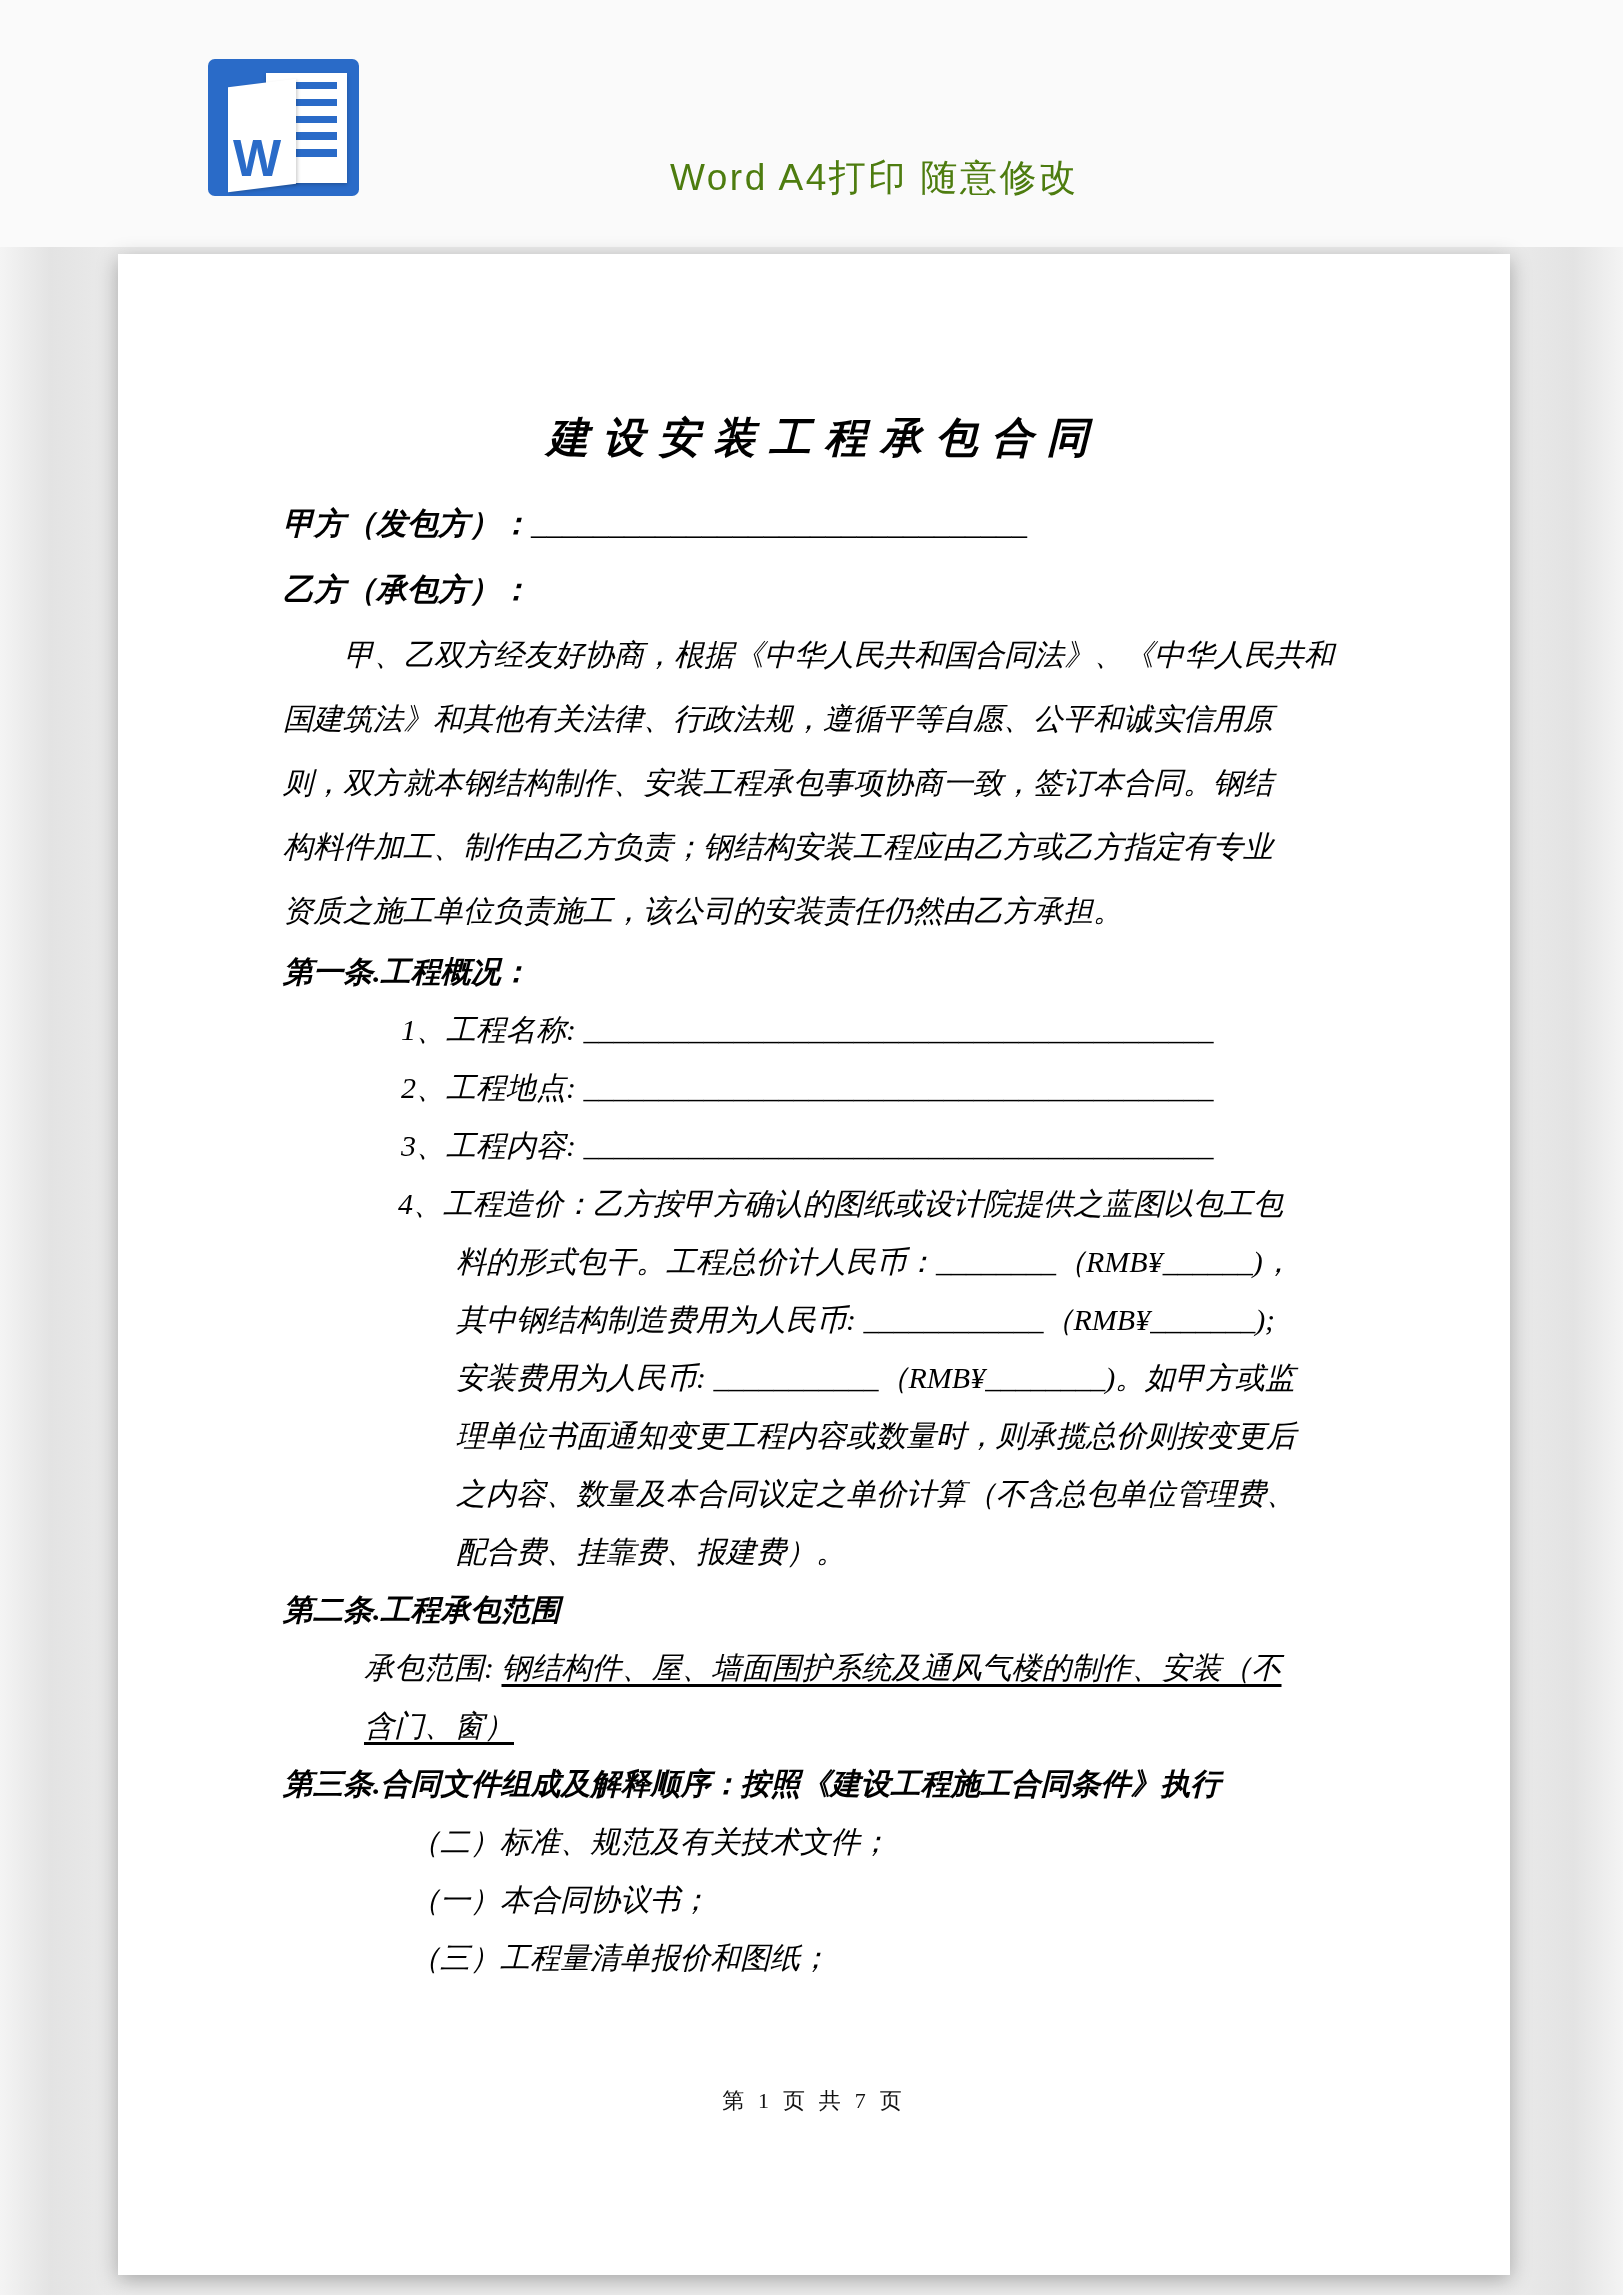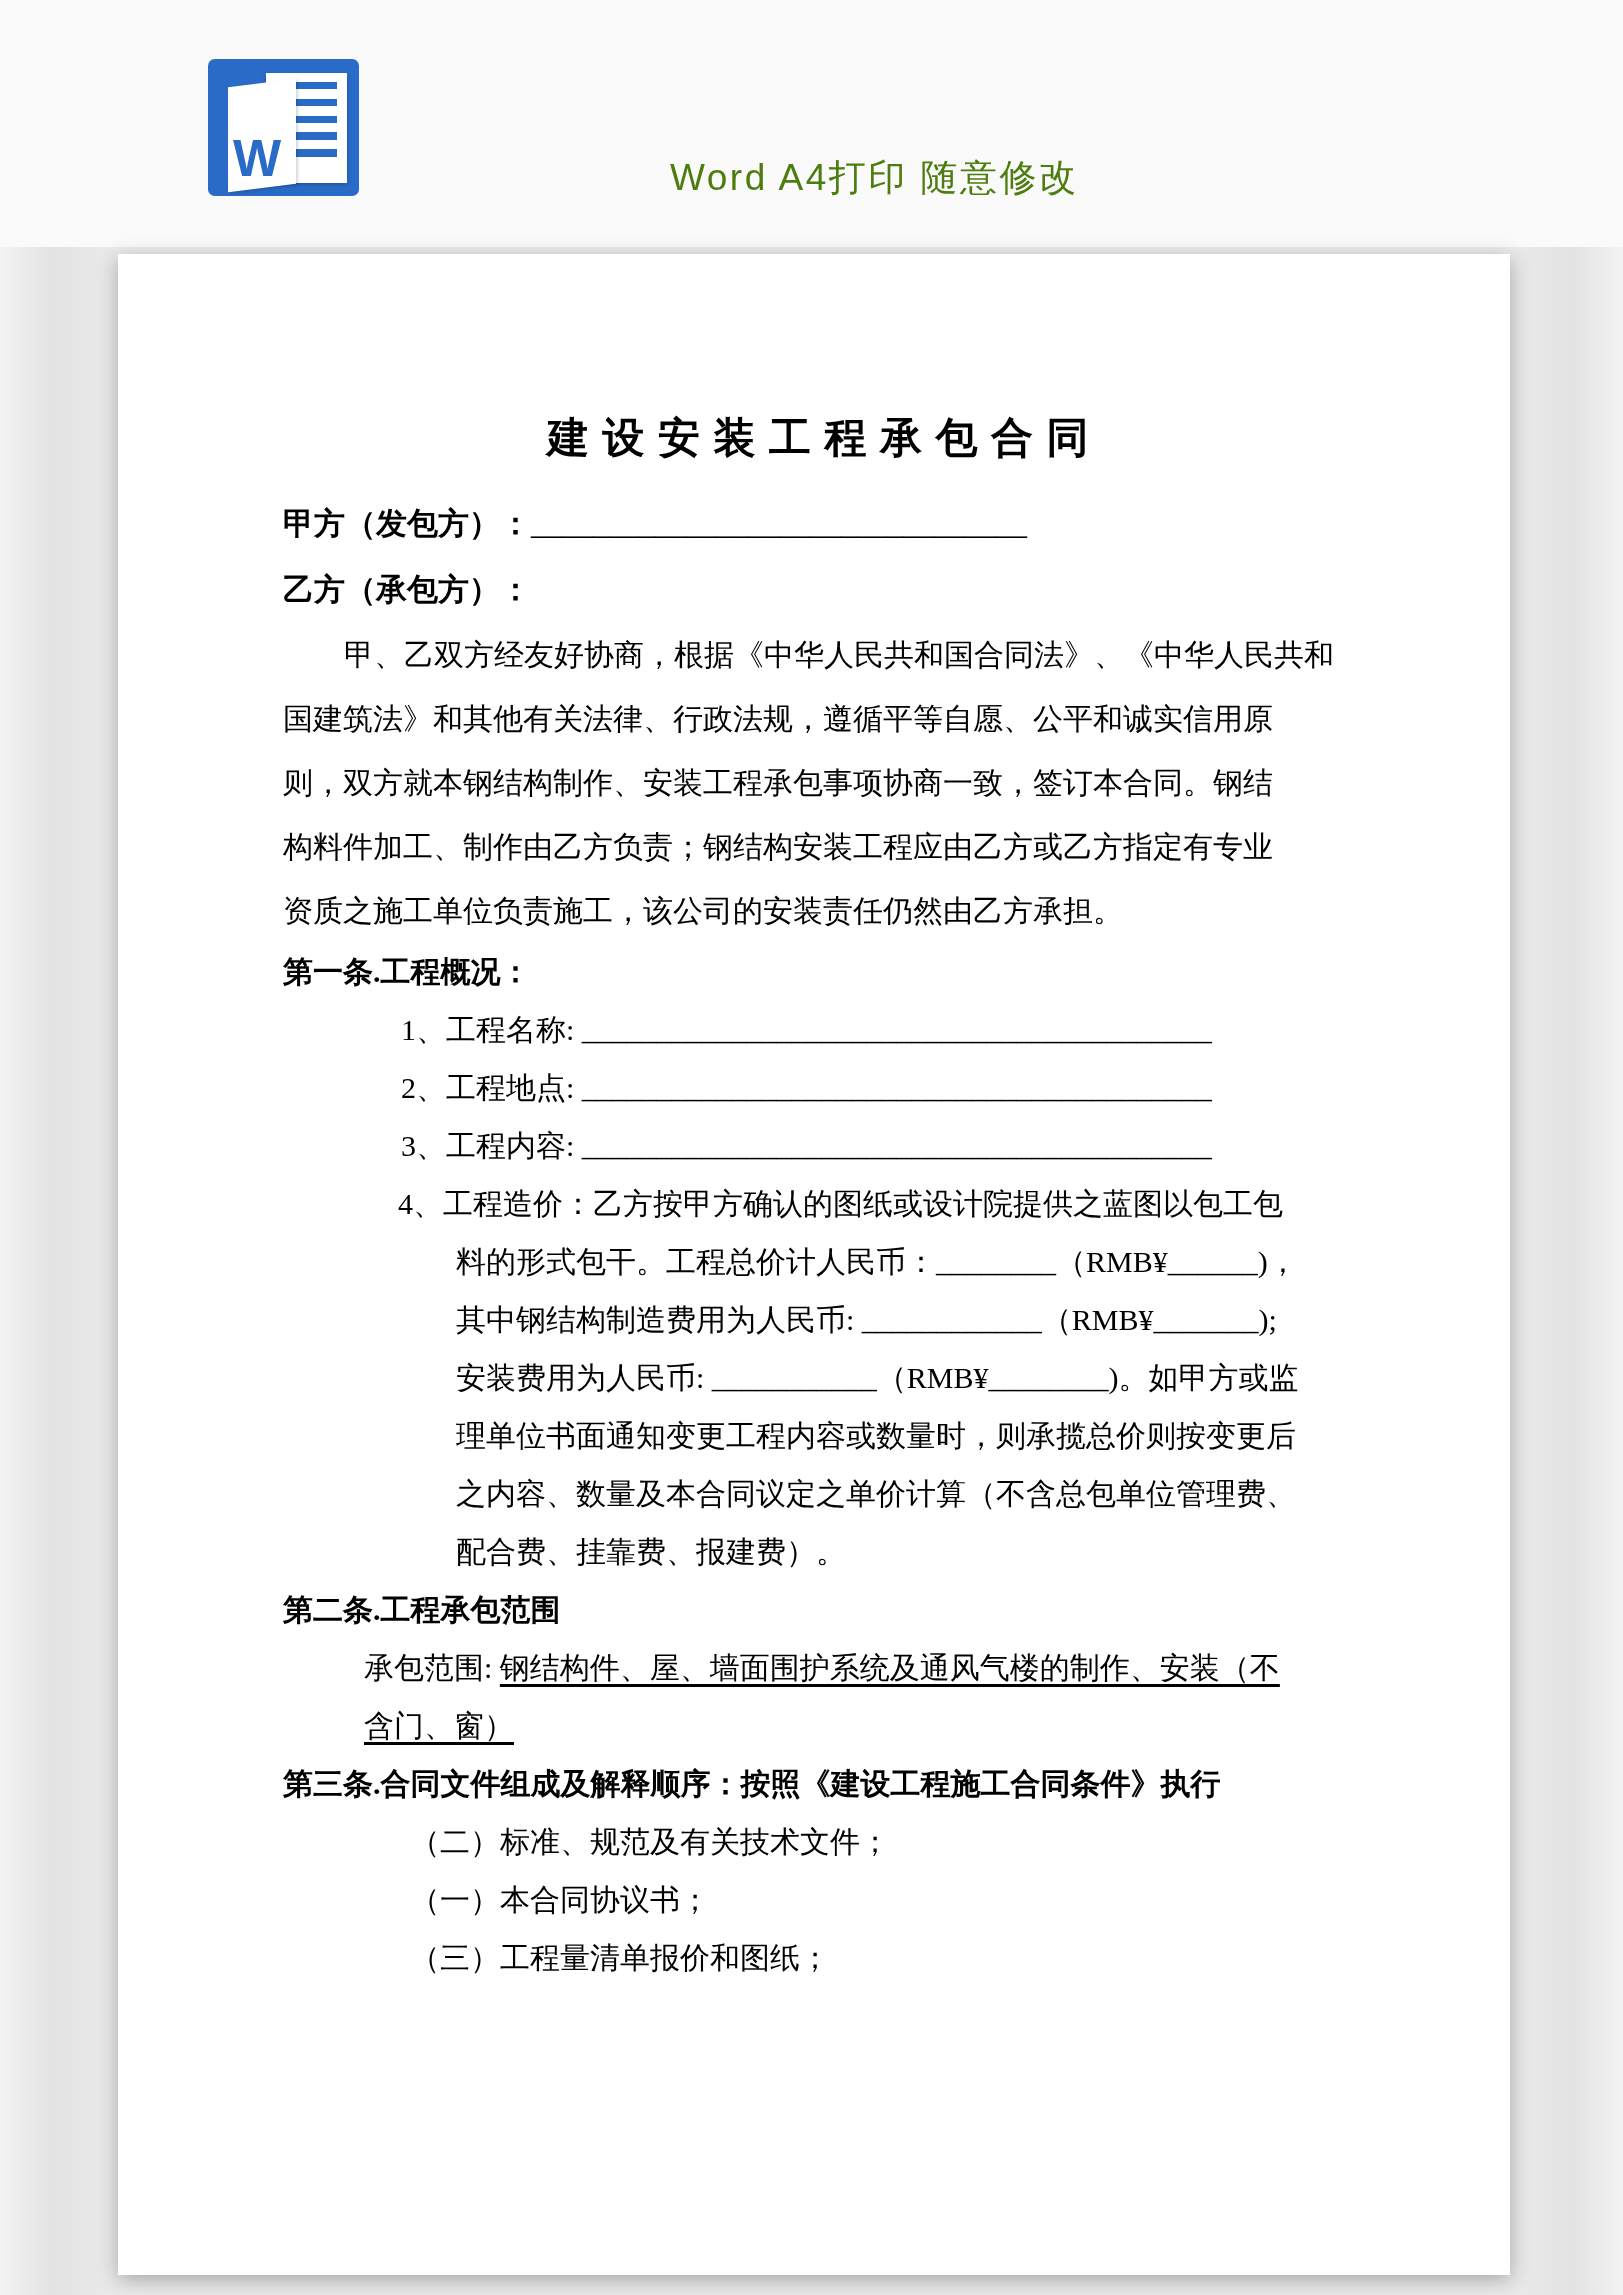--- a/index.html
+++ b/index.html
@@ -49,21 +49,21 @@
     background:linear-gradient(90deg,
       #f4f4f4 0px,#e3e3e3 51px,#ececec 127px,
       #ececec 1497px,#e3e3e3 1573px,#f4f4f4 1624px);
   }
   
   .paper{
     position:absolute;left:118px;top:254px;width:1392px;height:2021px;
     background:#ffffff;box-shadow:0 5px 20px rgba(0,0,0,.30);
     font-family:"Liberation Serif","DejaVu Serif",serif;color:#000;
   }
-  .paper-inner{padding:156px 144px 0 165px;}
+  .paper-inner{padding:156px 144px 0 165px;font-style:italic;}
   .doc-title{
     text-align:center;font-size:42px;font-weight:bold;
     letter-spacing:13.5px;line-height:56px;margin:0 0 22px 0;white-space:nowrap;
   }
   .doc-meta{text-align:right;font-size:24px;line-height:37px;padding-right:10px;}
   .party-block{margin-top:25px;}
   .party{font-size:31px;font-weight:bold;line-height:66px;white-space:nowrap;}
   .party .blank{font-weight:normal;}
   .intro{
     font-size:30px;line-height:64px;text-indent:61px;
@@ -140,14 +140,15 @@
     <div class="scope-line"><span class="u">含门、窗）</span></div>
 
     <div class="h-bold">第三条.合同文件组成及解释顺序：按照《建设工程施工合同条件》执行</div>
 
     <div class="enum">（二）标准、规范及有关技术文件；</div>
     <div class="enum">（一）本合同协议书；</div>
     <div class="enum">（三）工程量清单报价和图纸；</div>
 
   </div>
 
+  <div class="page-footer">第 1 页 共 7 页</div>
 </div>
 
 
 </body></html>

